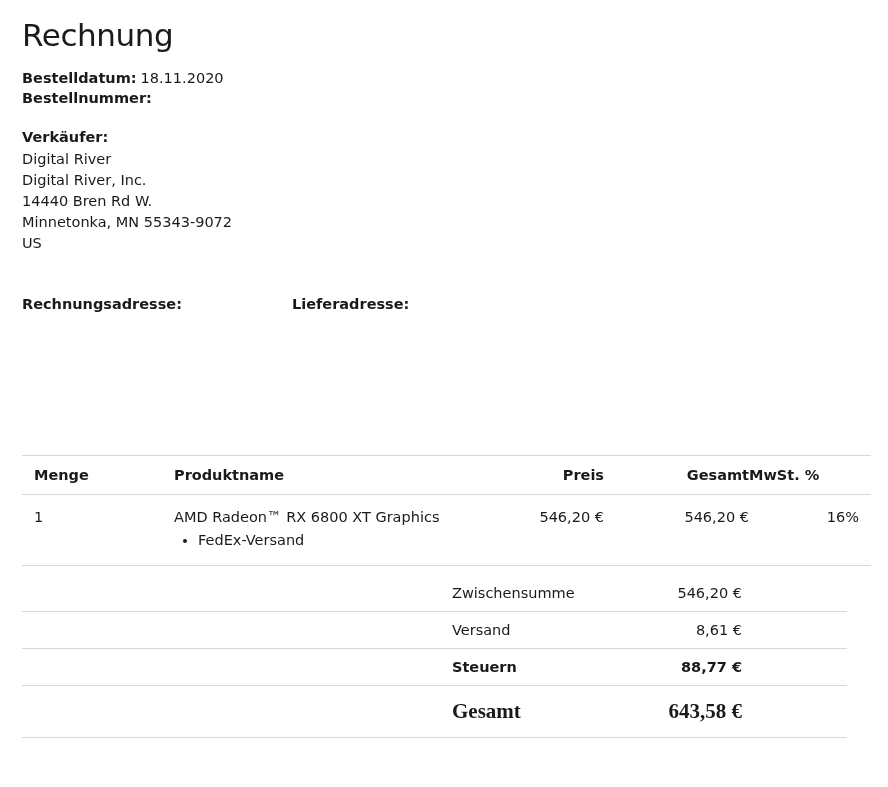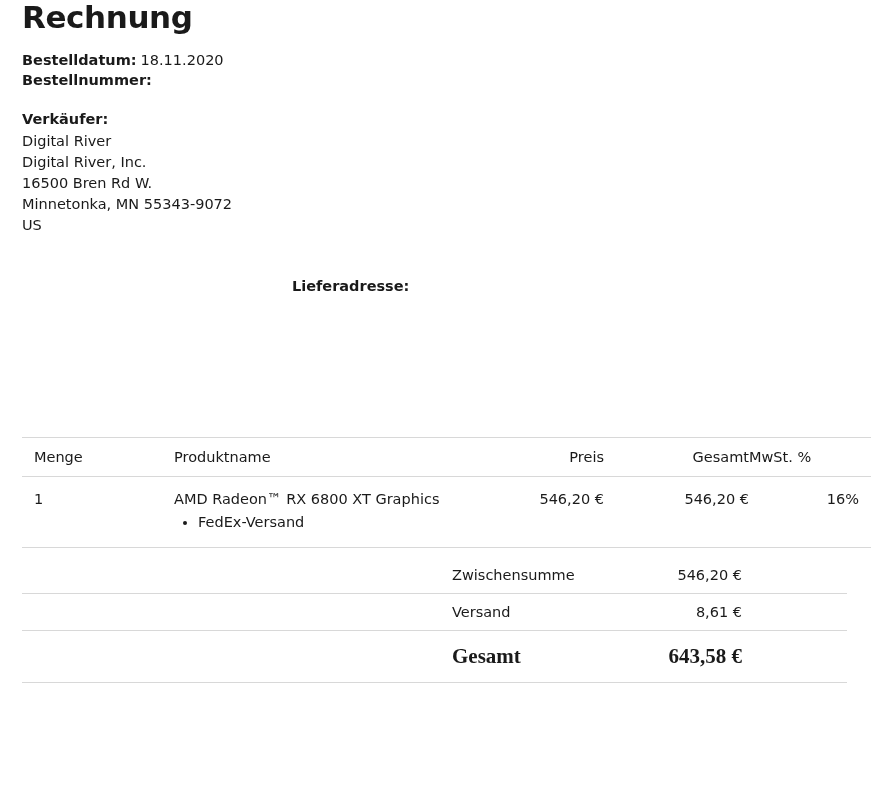--- a/index.html
+++ b/index.html
@@ -17,23 +17,23 @@
   .page {
     position: relative;
     width: 888px;
     height: 787px;
     box-sizing: border-box;
     padding: 0 22px;
     overflow: hidden;
   }
   .doc-title {
     font-size: 31px;
-    font-weight: bold;
+    font-weight: normal;
     letter-spacing: -0.4px;
-    margin: 0 0 16px 0;
+    margin: 18px 0 16px 0;
     line-height: 1.1;
   }
   .meta-line {
     font-size: 14.5px;
     line-height: 20px;
     margin: 0;
   }
   .meta-label {
     font-weight: bold;
   }
@@ -75,21 +75,21 @@
   }
 
   table.items {
     width: 825px;
     border-collapse: collapse;
     margin-top: 81px;
     table-layout: fixed;
   }
   table.items th {
     font-size: 14.5px;
-    font-weight: normal;
+    font-weight: bold;
     text-align: left;
     padding: 11px 0 11px 0;
     border-top: 1px solid #d8d8d8;
     border-bottom: 1px solid #d8d8d8;
     vertical-align: middle;
   }
   .col-qty { width: 140px; padding-left: 12px !important; }
   .col-name { width: 290px; }
   .col-price { width: 140px; text-align: right !important; }
   .col-amount { width: 145px; text-align: right !important; }
@@ -161,27 +161,28 @@
     <span class="meta-label">Bestelldatum:</span><span class="meta-value">18.11.2020</span>
   </p>
   <p class="meta-line">
     <span class="meta-label">Bestellnummer:</span><span class="meta-value"></span>
   </p>
 
   <div class="seller-block">
     <p class="seller-heading">Verkäufer:</p>
     <p class="seller-line">Digital River</p>
     <p class="seller-line">Digital River, Inc.</p>
-    <p class="seller-line">16500 Bren Rd W.</p>
+    <p class="seller-line">14440 Bren Rd W.</p>
     <p class="seller-line">Minnetonka, MN 55343-9072</p>
     <p class="seller-line">US</p>
   </div>
 
   <div class="addresses">
     <div class="addr-col">
+      <p class="addr-heading">Rechnungsadresse:</p>
       <div class="addr-body"></div>
     </div>
     <div class="addr-col">
       <p class="addr-heading">Lieferadresse:</p>
       <div class="addr-body"></div>
     </div>
   </div>
 
   <table class="items">
     <thead>
@@ -216,20 +217,26 @@
         <td class="t-label">Zwischensumme</td>
         <td class="t-value">546,20 €</td>
         <td class="t-pad"></td>
       </tr>
       <tr>
         <td class="t-spacer"></td>
         <td class="t-label">Versand</td>
         <td class="t-value">8,61 €</td>
         <td class="t-pad"></td>
       </tr>
+      <tr class="bold">
+        <td class="t-spacer"></td>
+        <td class="t-label">Steuern</td>
+        <td class="t-value">88,77 €</td>
+        <td class="t-pad"></td>
+      </tr>
       <tr class="grand">
         <td class="t-spacer"></td>
         <td class="t-label">Gesamt</td>
         <td class="t-value">643,58 €</td>
         <td class="t-pad"></td>
       </tr>
     </tbody>
   </table>
 
 </div>

